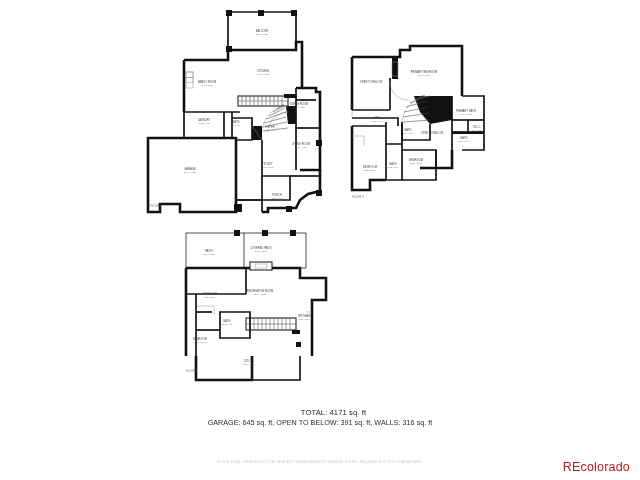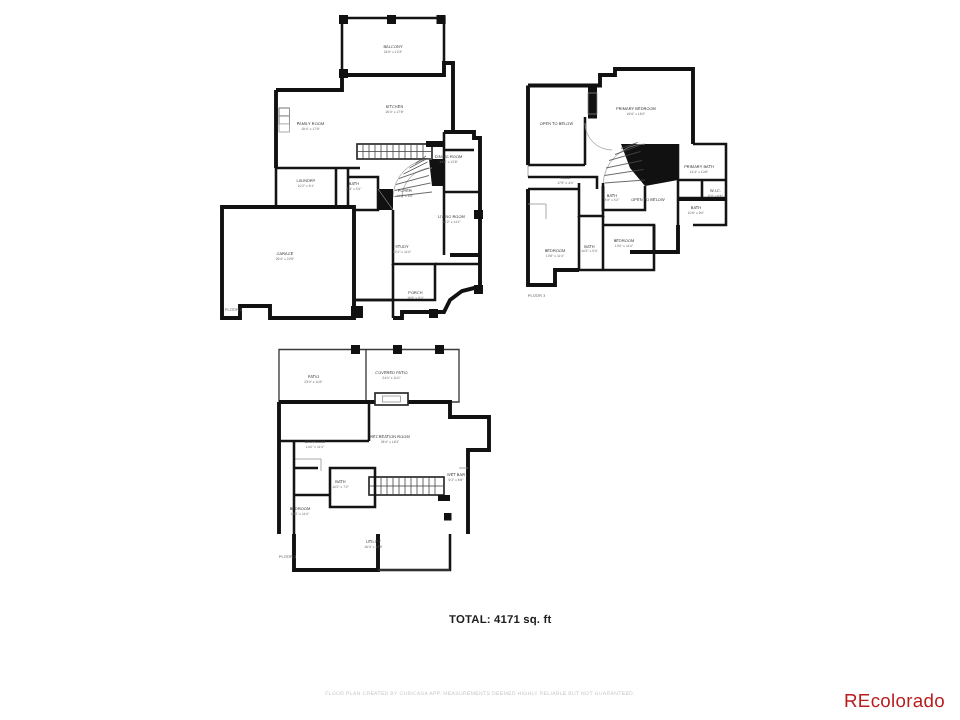--- a/index.html
+++ b/index.html
@@ -64,21 +64,21 @@
   #summary {
     position: absolute;
     left: 0;
     top: 408px;
     width: 640px;
     text-align: center;
     line-height: 1.28;
   }
   #summary .total {
     font-size: 7.6px;
-    font-weight: bold;
+    font-weight: normal;
     color: #1d1d1d;
     letter-spacing: 0.1px;
     padding-left: 27px;
   }
   #summary .line {
     font-size: 7.2px;
     color: #2b2b2b;
     letter-spacing: 0.02px;
   }
   #disclaimer {
@@ -359,18 +359,19 @@
           <text class="rm-label" x="249" y="362">UTILITY</text>
           <text class="rm-dim" x="249" y="365.4">19'0" x 13'6"</text>
         </g>
       <text class="floor-tag" x="186" y="372">FLOOR 1</text>
     </g>
 
   </svg>
 
   <div id="summary">
     <div class="total">TOTAL: 4171 sq. ft</div>
+    <div class="line">GARAGE: 645 sq. ft, OPEN TO BELOW: 391 sq. ft, WALLS: 316 sq. ft</div>
   </div>
 
   <div id="disclaimer">FLOOR PLAN CREATED BY CUBICASA APP. MEASUREMENTS DEEMED HIGHLY RELIABLE BUT NOT GUARANTEED.</div>
   <div id="watermark">REcolorado</div>
 
 </div>
 
 </body></html>

